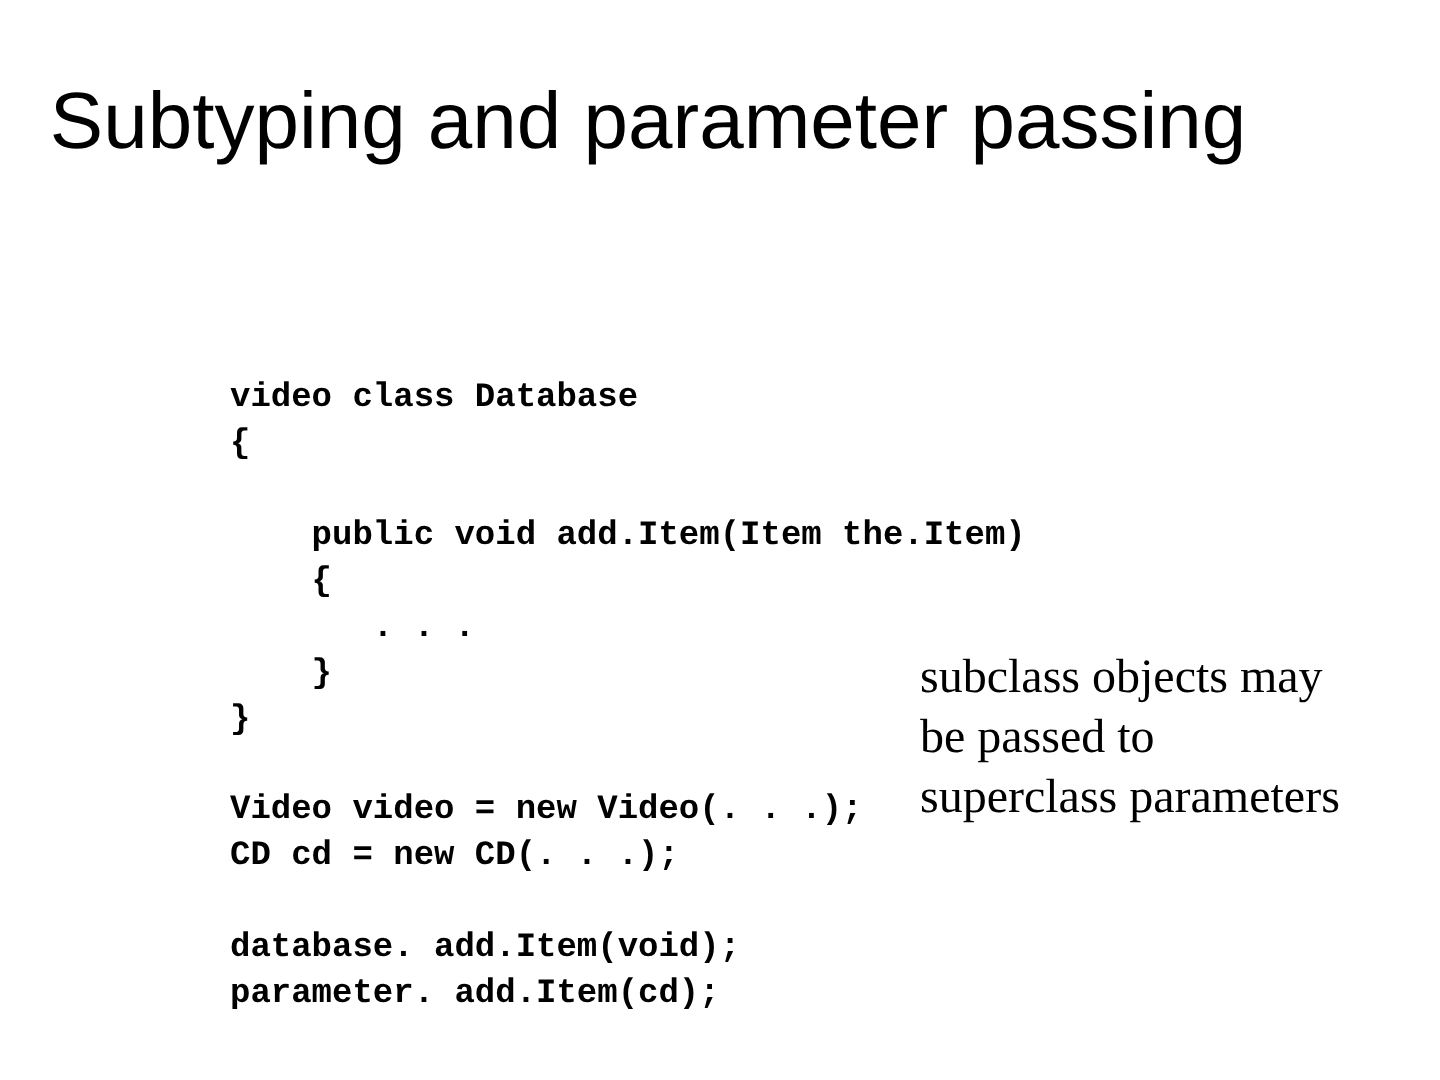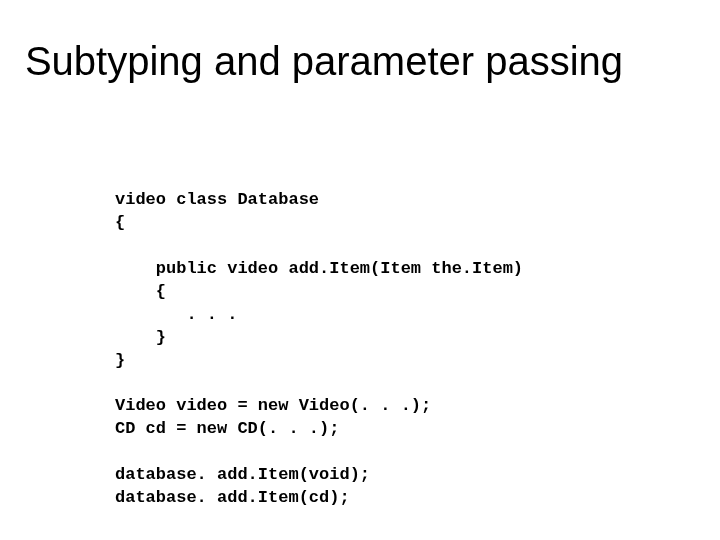--- a/index.html
+++ b/index.html
@@ -50,26 +50,27 @@
 </head>
 <body>
 
 <div class="slide">
 
   <div class="title">Subtyping and parameter passing</div>
 
   <div class="code-block"><span>video class Database</span>
 <span>{</span>
 
-<span>    public video add.Item(Item the.Item)</span>
+<span>    public void add.Item(Item the.Item)</span>
 <span>    {</span>
 <span>       . . .</span>
 <span>    }</span>
 <span>}</span>
 
 <span>Video video = new Video(. . .);</span>
 <span>CD cd = new CD(. . .);</span>
 
 <span>database. add.Item(void);</span>
-<span>database. add.Item(cd);</span></div>
+<span>parameter. add.Item(cd);</span></div>
 
+  <div class="note">subclass objects may be passed to superclass parameters</div>
 
 </div>
 
 </body></html>

